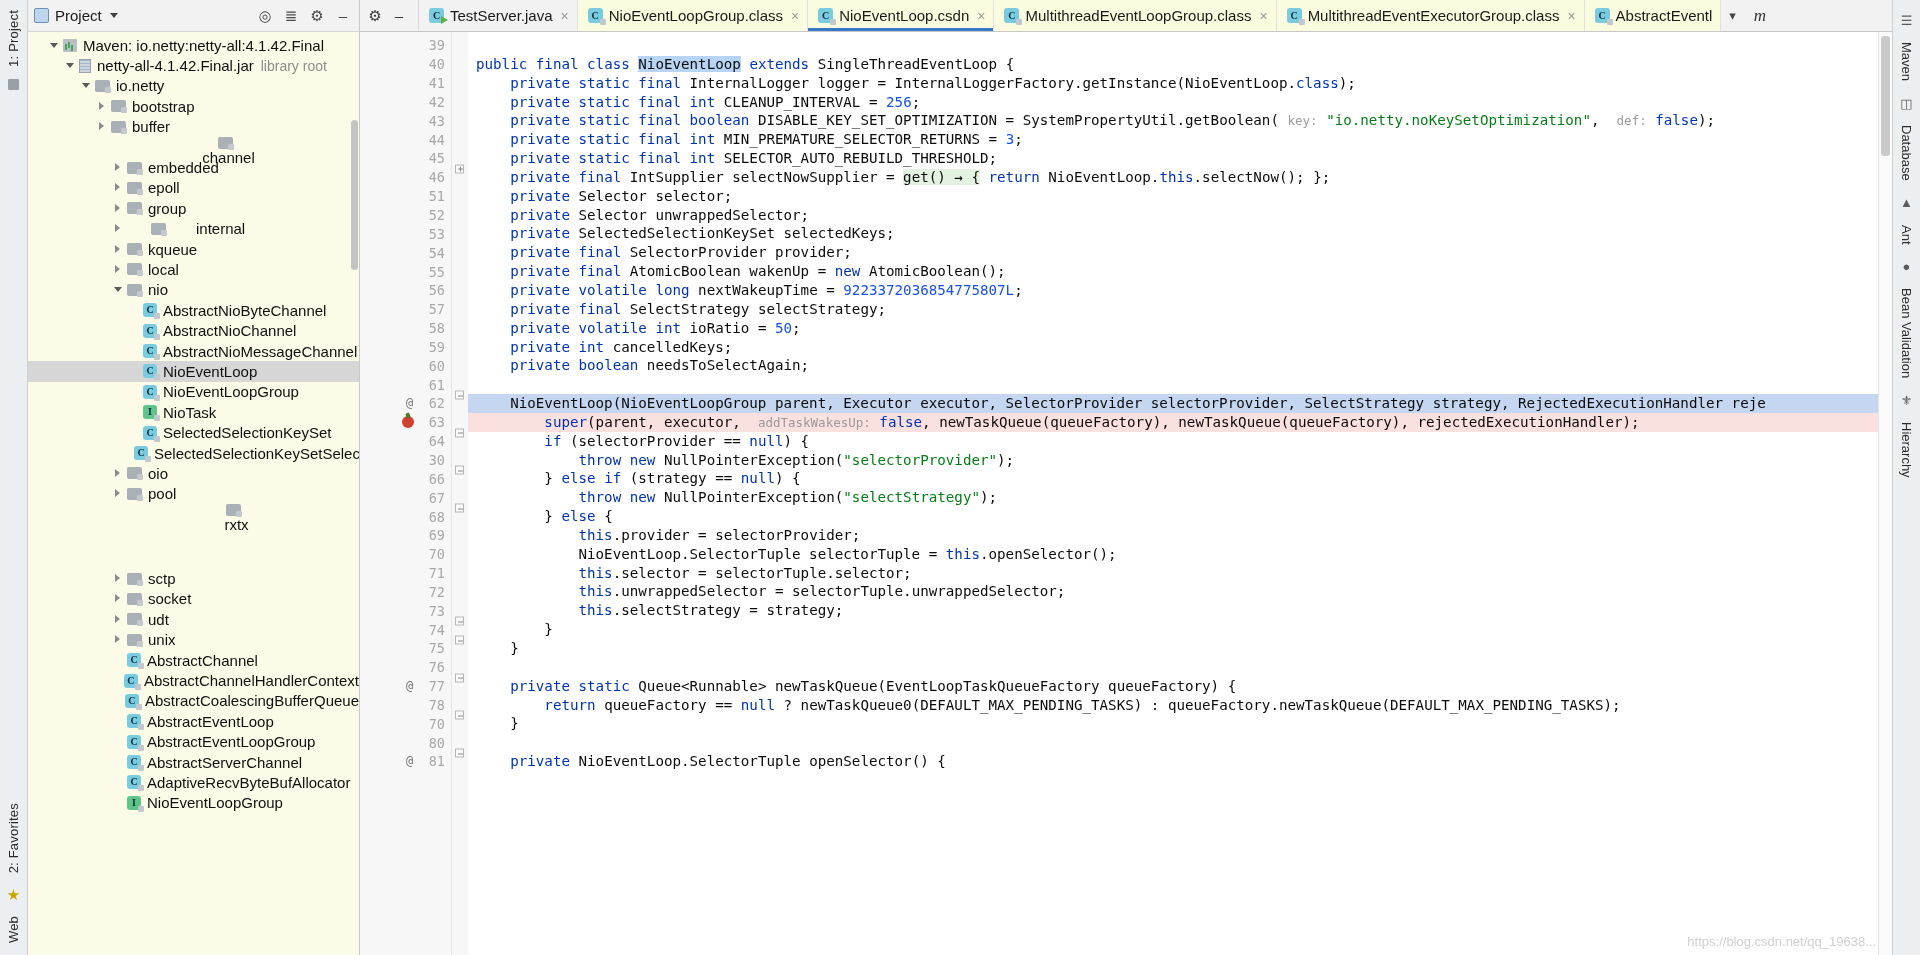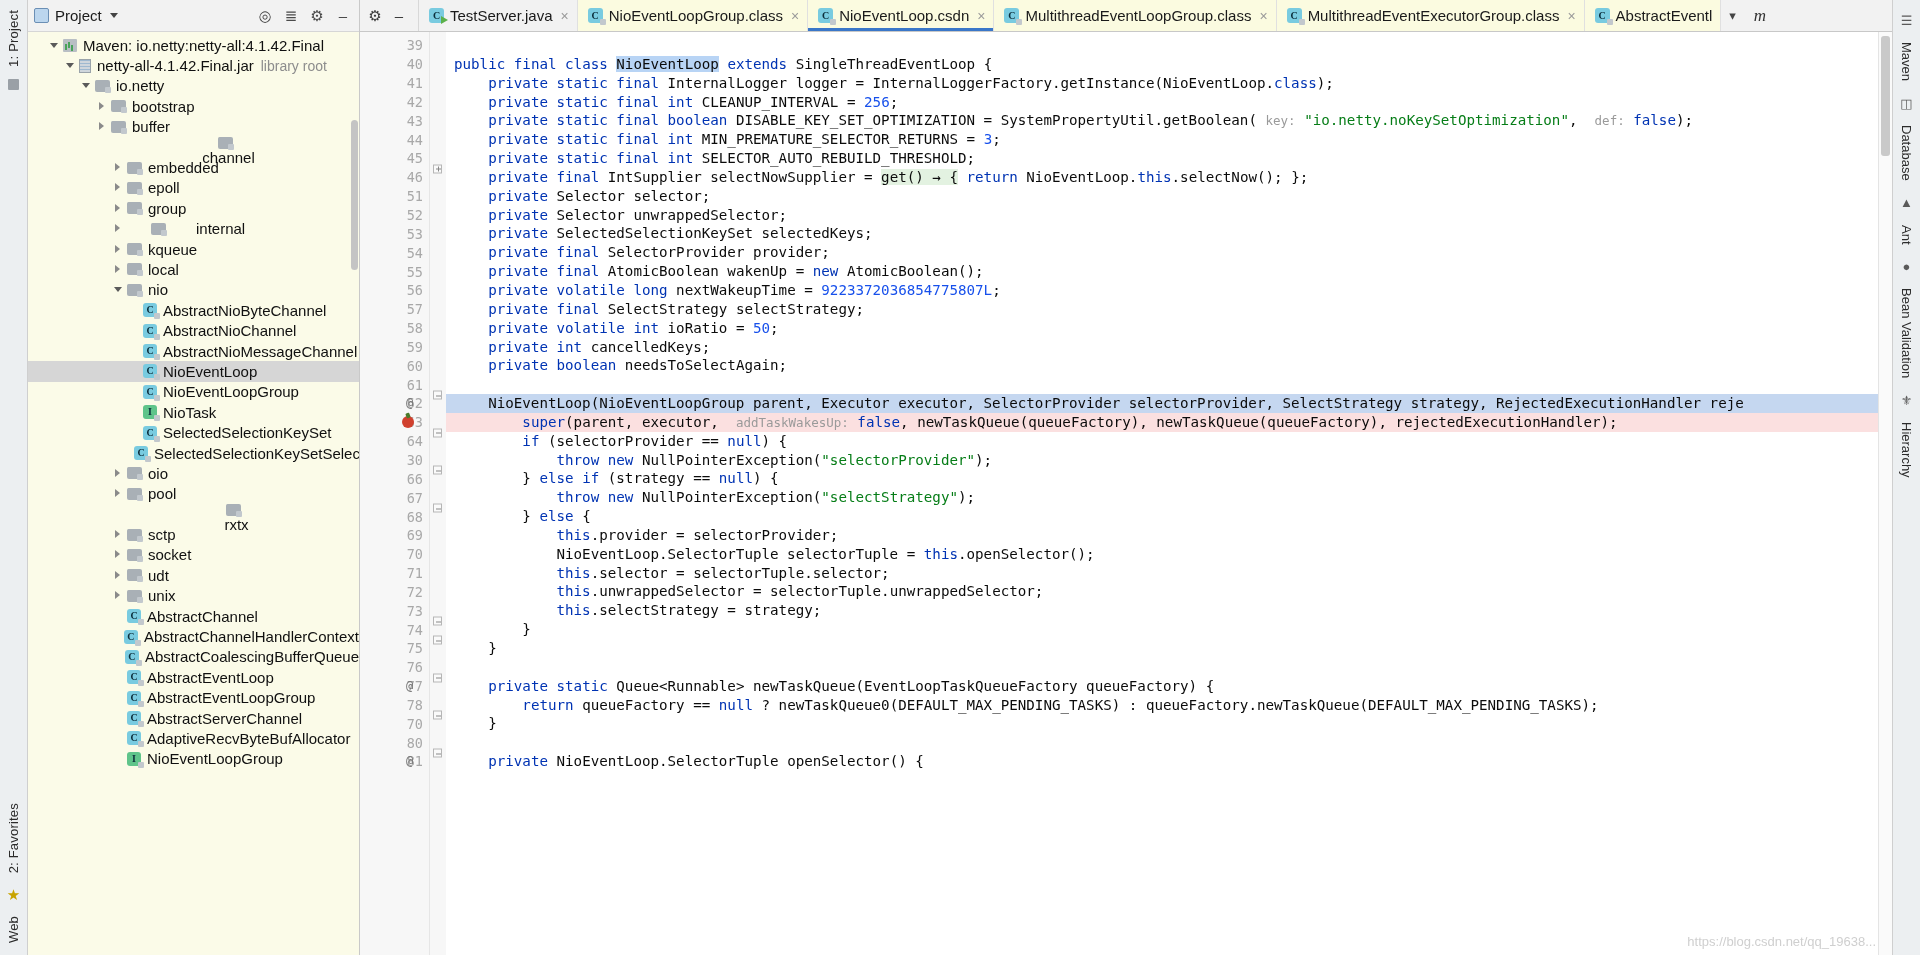--- a/index.html
+++ b/index.html
@@ -103,21 +103,21 @@
   .notice {
     height:28px; background:#fdf6cc; border-bottom:1px solid #e4dcae;
     display:flex; align-items:center; padding:0 14px; font-size:14.5px; color:#2b2b2b;
   }
   .notice .sp{flex:1;}
   .link{color:#2a5db0;font-size:14.5px;margin-left:22px;cursor:pointer;}
 
   
   .editor { flex:1; display:flex; position:relative; overflow:hidden; background:#fff;}
   .gutter {
-    width:70px; background:#f7f7f7; border-right:1px solid #e6e6e6;
+    width:92px; background:#f7f7f7; border-right:1px solid #e6e6e6;
     flex:none; position:relative; padding-top:4px;
   }
   .gline { height:18.85px; display:flex; align-items:center; justify-content:flex-end;
            font-family:"DejaVu Sans Mono", monospace; font-size:13.5px; color:#a8a8a8; padding-right:6px; position:relative;}
   .gmark{position:absolute;left:46px;top:50%;transform:translateY(-50%);font-size:12px;color:#777;}
   .gfold{position:absolute;right:-14px;top:50%;transform:translateY(-50%);width:9px;height:9px;border:1px solid #b6b6b6;background:#fafafa;}
   .gfold.minus::after{content:"";position:absolute;left:1.5px;top:3.5px;width:5px;height:1px;background:#888;}
   .gfold.plus::after{content:"";position:absolute;left:1.5px;top:3.5px;width:5px;height:1px;background:#888;}
   .gfold.plus::before{content:"";position:absolute;left:3.5px;top:1.5px;width:1px;height:5px;background:#888;}
   .bp{position:absolute;left:42px;top:50%;transform:translateY(-50%);width:12px;height:12px;border-radius:50%;background:#d0402e;}
@@ -295,21 +295,21 @@
         <div class="trow" style="padding-left: 86px;">
           <span class="tw r"></span>
           <span class="folder"></span>
           <span>pool</span>
         </div>
         <div class="trow" style="padding-left: 86px; flex-direction: column;">
           <span class="tw r"></span>
           <span class="folder"></span>
           <span>rxtx</span>
         </div>
-        <div class="trow" style="padding-left: 86px;">
+        <div class="trow" style="padding-left: 86px; margin-top: 44px;">
           <span class="tw r"></span>
           <span class="folder"></span>
           <span>sctp</span>
         </div>
         <div class="trow" style="padding-left: 86px;">
           <span class="tw r"></span>
           <span class="folder"></span>
           <span>socket</span>
         </div>
         <div class="trow" style="padding-left: 86px;">

